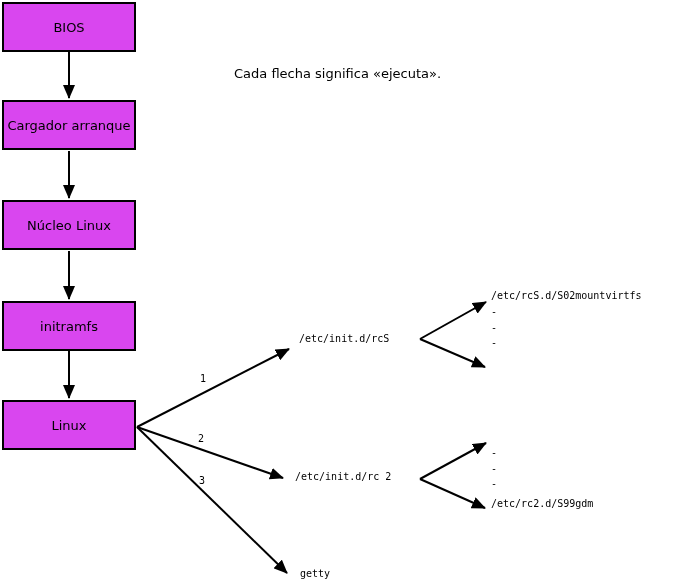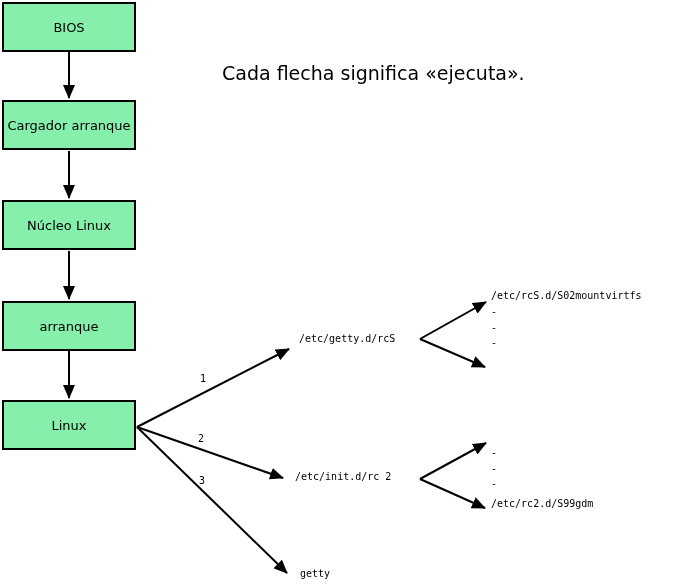--- a/index.html
+++ b/index.html
@@ -23,40 +23,40 @@
     width: 684px;
     height: 585px;
   }
   .box {
     position: absolute;
     box-sizing: border-box;
     left: 2px;
     width: 134px;
     height: 50px;
     border: 2px solid #000000;
-    background: #86efac;
+    background: #d946ef;
     display: flex;
     align-items: center;
     justify-content: center;
     font-size: 13px;
     line-height: 1;
     white-space: nowrap;
   }
   .mono {
     position: absolute;
     font-family: "DejaVu Sans Mono", monospace;
     font-size: 10px;
     line-height: 14px;
     white-space: nowrap;
   }
   .note {
     position: absolute;
-    left: 222px;
+    left: 234px;
     top: 66px;
-    font-size: 19px;
+    font-size: 13px;
     line-height: 15px;
     white-space: nowrap;
   }
 </style>
 </head>
 <body>
 
 <div id="diagram">
 
   <svg id="arrows" width="684" height="585" viewBox="0 0 684 585" xmlns="http://www.w3.org/2000/svg">
@@ -80,28 +80,28 @@
 
     <line x1="420" y1="479" x2="486" y2="443" stroke="#000000" stroke-width="2" marker-end="url(#ah)"></line>
     <line x1="420" y1="479" x2="485" y2="508" stroke="#000000" stroke-width="2" marker-end="url(#ah)"></line>
   </svg>
 
   <div class="note">Cada flecha significa «ejecuta».</div>
 
   <div class="box" style="top:2px">BIOS</div>
   <div class="box" style="top:200px">Núcleo Linux</div>
   <div class="box" style="top:100px">Cargador arranque</div>
-  <div class="box" style="top:301px">arranque</div>
+  <div class="box" style="top:301px">initramfs</div>
   <div class="box" style="top:400px">Linux</div>
 
   <div class="mono" style="left:200px; top:372px">1</div>
   <div class="mono" style="left:198px; top:432px">2</div>
   <div class="mono" style="left:199px; top:474px">3</div>
 
-  <div class="mono" style="left:299px; top:332px">/etc/getty.d/rcS</div>
+  <div class="mono" style="left:299px; top:332px">/etc/init.d/rcS</div>
   <div class="mono" style="left:295px; top:470px">/etc/init.d/rc 2</div>
   <div class="mono" style="left:300px; top:567px">getty</div>
 
   <div class="mono" style="left:491px; top:289px">/etc/rcS.d/S02mountvirtfs</div>
   <div class="mono" style="left:491px; top:305px">-</div>
   <div class="mono" style="left:491px; top:321px">-</div>
   <div class="mono" style="left:491px; top:336px">-</div>
 
   <div class="mono" style="left:491px; top:446px">-</div>
   <div class="mono" style="left:491px; top:462px">-</div>

